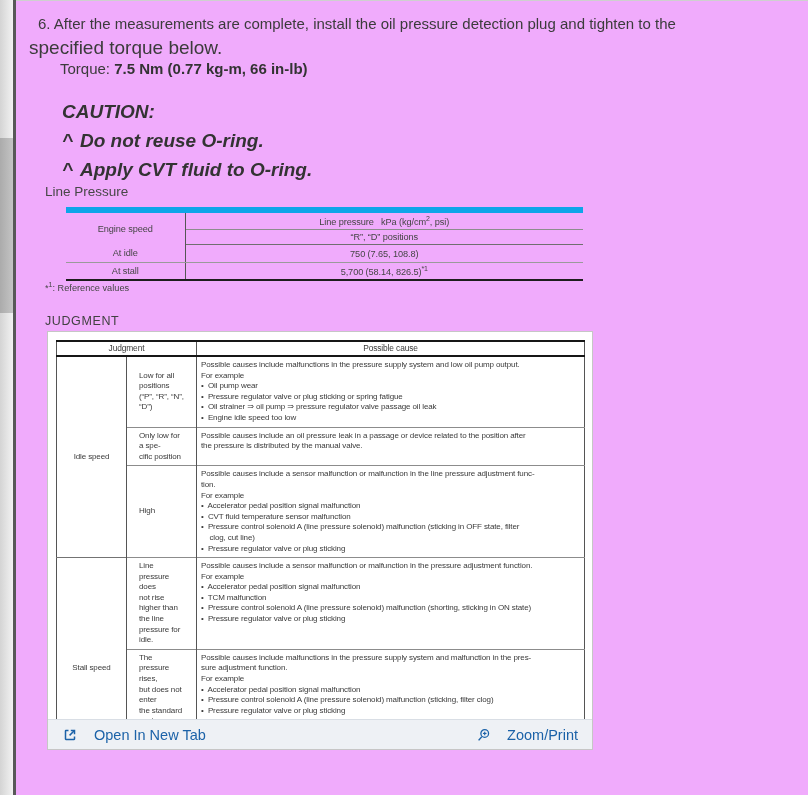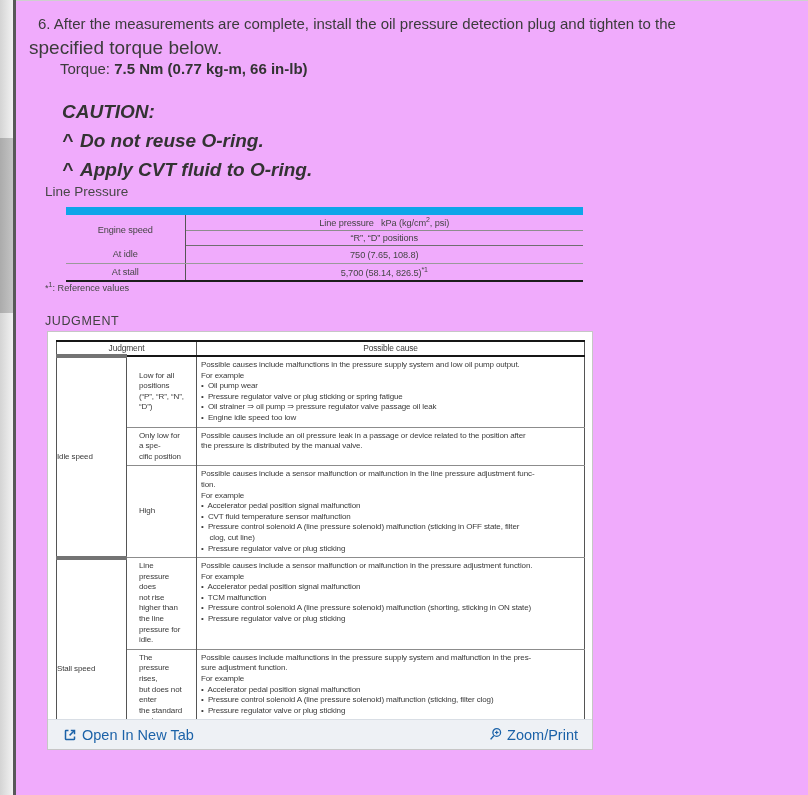--- a/index.html
+++ b/index.html
@@ -23,21 +23,21 @@
   .torque-line b { font-weight:700; color:#333; }
 
   .caution { position:absolute; left:62px; top:101px; font-size:19px; color:#333;font-style:italic; }
   .caution-title { font-weight:700; margin-bottom:7px; }
   .caution-item { font-weight:700; margin-bottom:7px; display:flex; }
   .caret { font-weight:700; width:18px; display:inline-block; }
 
   
   .lp-heading { position:absolute; left:45px; top:184px; font-size:13.5px; color:#474747; }
   .lp-table { position:absolute; left:66px; top:207px; width:517px; border-collapse:collapse; table-layout:fixed;
-              border-top:8px solid #0ea5e9; border-bottom:2px solid #1d1d1d;
+              border-top:6px solid #0ea5e9; border-bottom:2px solid #1d1d1d;
               font-size:9.2px; color:#454545; letter-spacing:-0.1px; }
   .lp-table td { text-align:center; vertical-align:middle; white-space:pre; }
   .lp-col1 { width:119px; border-right:1px solid #555; }
   .lp-col2 { width:398px; }
   .lp-h1 { height:19px; border-bottom:1px solid #8d8d8d; }
   .lp-h2 { height:15px; }
   .lp-hr2 td { border-bottom:1px solid #6f6f6f;margin-top:20px; }
   .lp-r1 td { height:18px; border-bottom:1px solid #9a9a9a; }
   .lp-r2 td { height:18px; }
   .lp-table sup { font-size:7px; }
@@ -49,32 +49,32 @@
   .j-box { position:absolute; left:47px; top:331px; width:546px; height:419px;
            border:1px solid #c6c6c6; background:#fff; overflow:hidden; }
   .j-table { margin:8px 9px 0 8px; width:528px; border-collapse:collapse; table-layout:fixed;
              border-top:2px solid #161616; border-bottom:2px solid #161616;
              border-left:1px solid #555; border-right:1px solid #555;
              font-size:8px; line-height:10.6px; letter-spacing:-0.12px; color:#3a3a3a; }
   .j-table th { font-weight:400; font-size:8.4px; height:15px; text-align:center;
                 border-bottom:2px solid #161616; }
   .j-th-judgment { width:140px; border-right:1px solid #555; }
   .j-th-cause { width:388px; }
-  .j-group { width:51px; text-align:left; vertical-align:middle; border-right:1px solid #555;
-             border-top:4px solid #737373;margin-top:12px; }
+  .j-group { width:51px; text-align:center; vertical-align:middle; border-right:1px solid #555;
+             border-top:1px solid #737373;margin-top:12px; }
   .j-sub { width:89px; vertical-align:middle; padding:3px 12px; border-right:1px solid #555;
            border-top:1px solid #8c8c8c; white-space:pre-wrap; }
   .j-cause { width:388px; vertical-align:top; padding:3px 4px; border-top:1px solid #8c8c8c;
              white-space:pre-wrap; }
 
   
   .viewer-footer { position:absolute; left:0; right:0; bottom:0; height:30px; background:#eef1f5;
                    border-top:1px solid #d9dee5; display:flex; align-items:center;
                    justify-content:space-between; padding:0 14px; }
-  .viewer-link { display:flex; align-items:flex-start; gap:4px; color:#1b62a8; font-size:14.5px;
+  .viewer-link { display:flex; align-items:flex-end; gap:16px; color:#1b62a8; font-size:14.5px;
                  text-decoration:none; cursor:pointer; }
   .viewer-link svg { display:block; }
 </style>
 </head>
 <body>
 
 <div class="page">
   <div class="top-hairline"></div>
 
   <div class="scroll-track">

